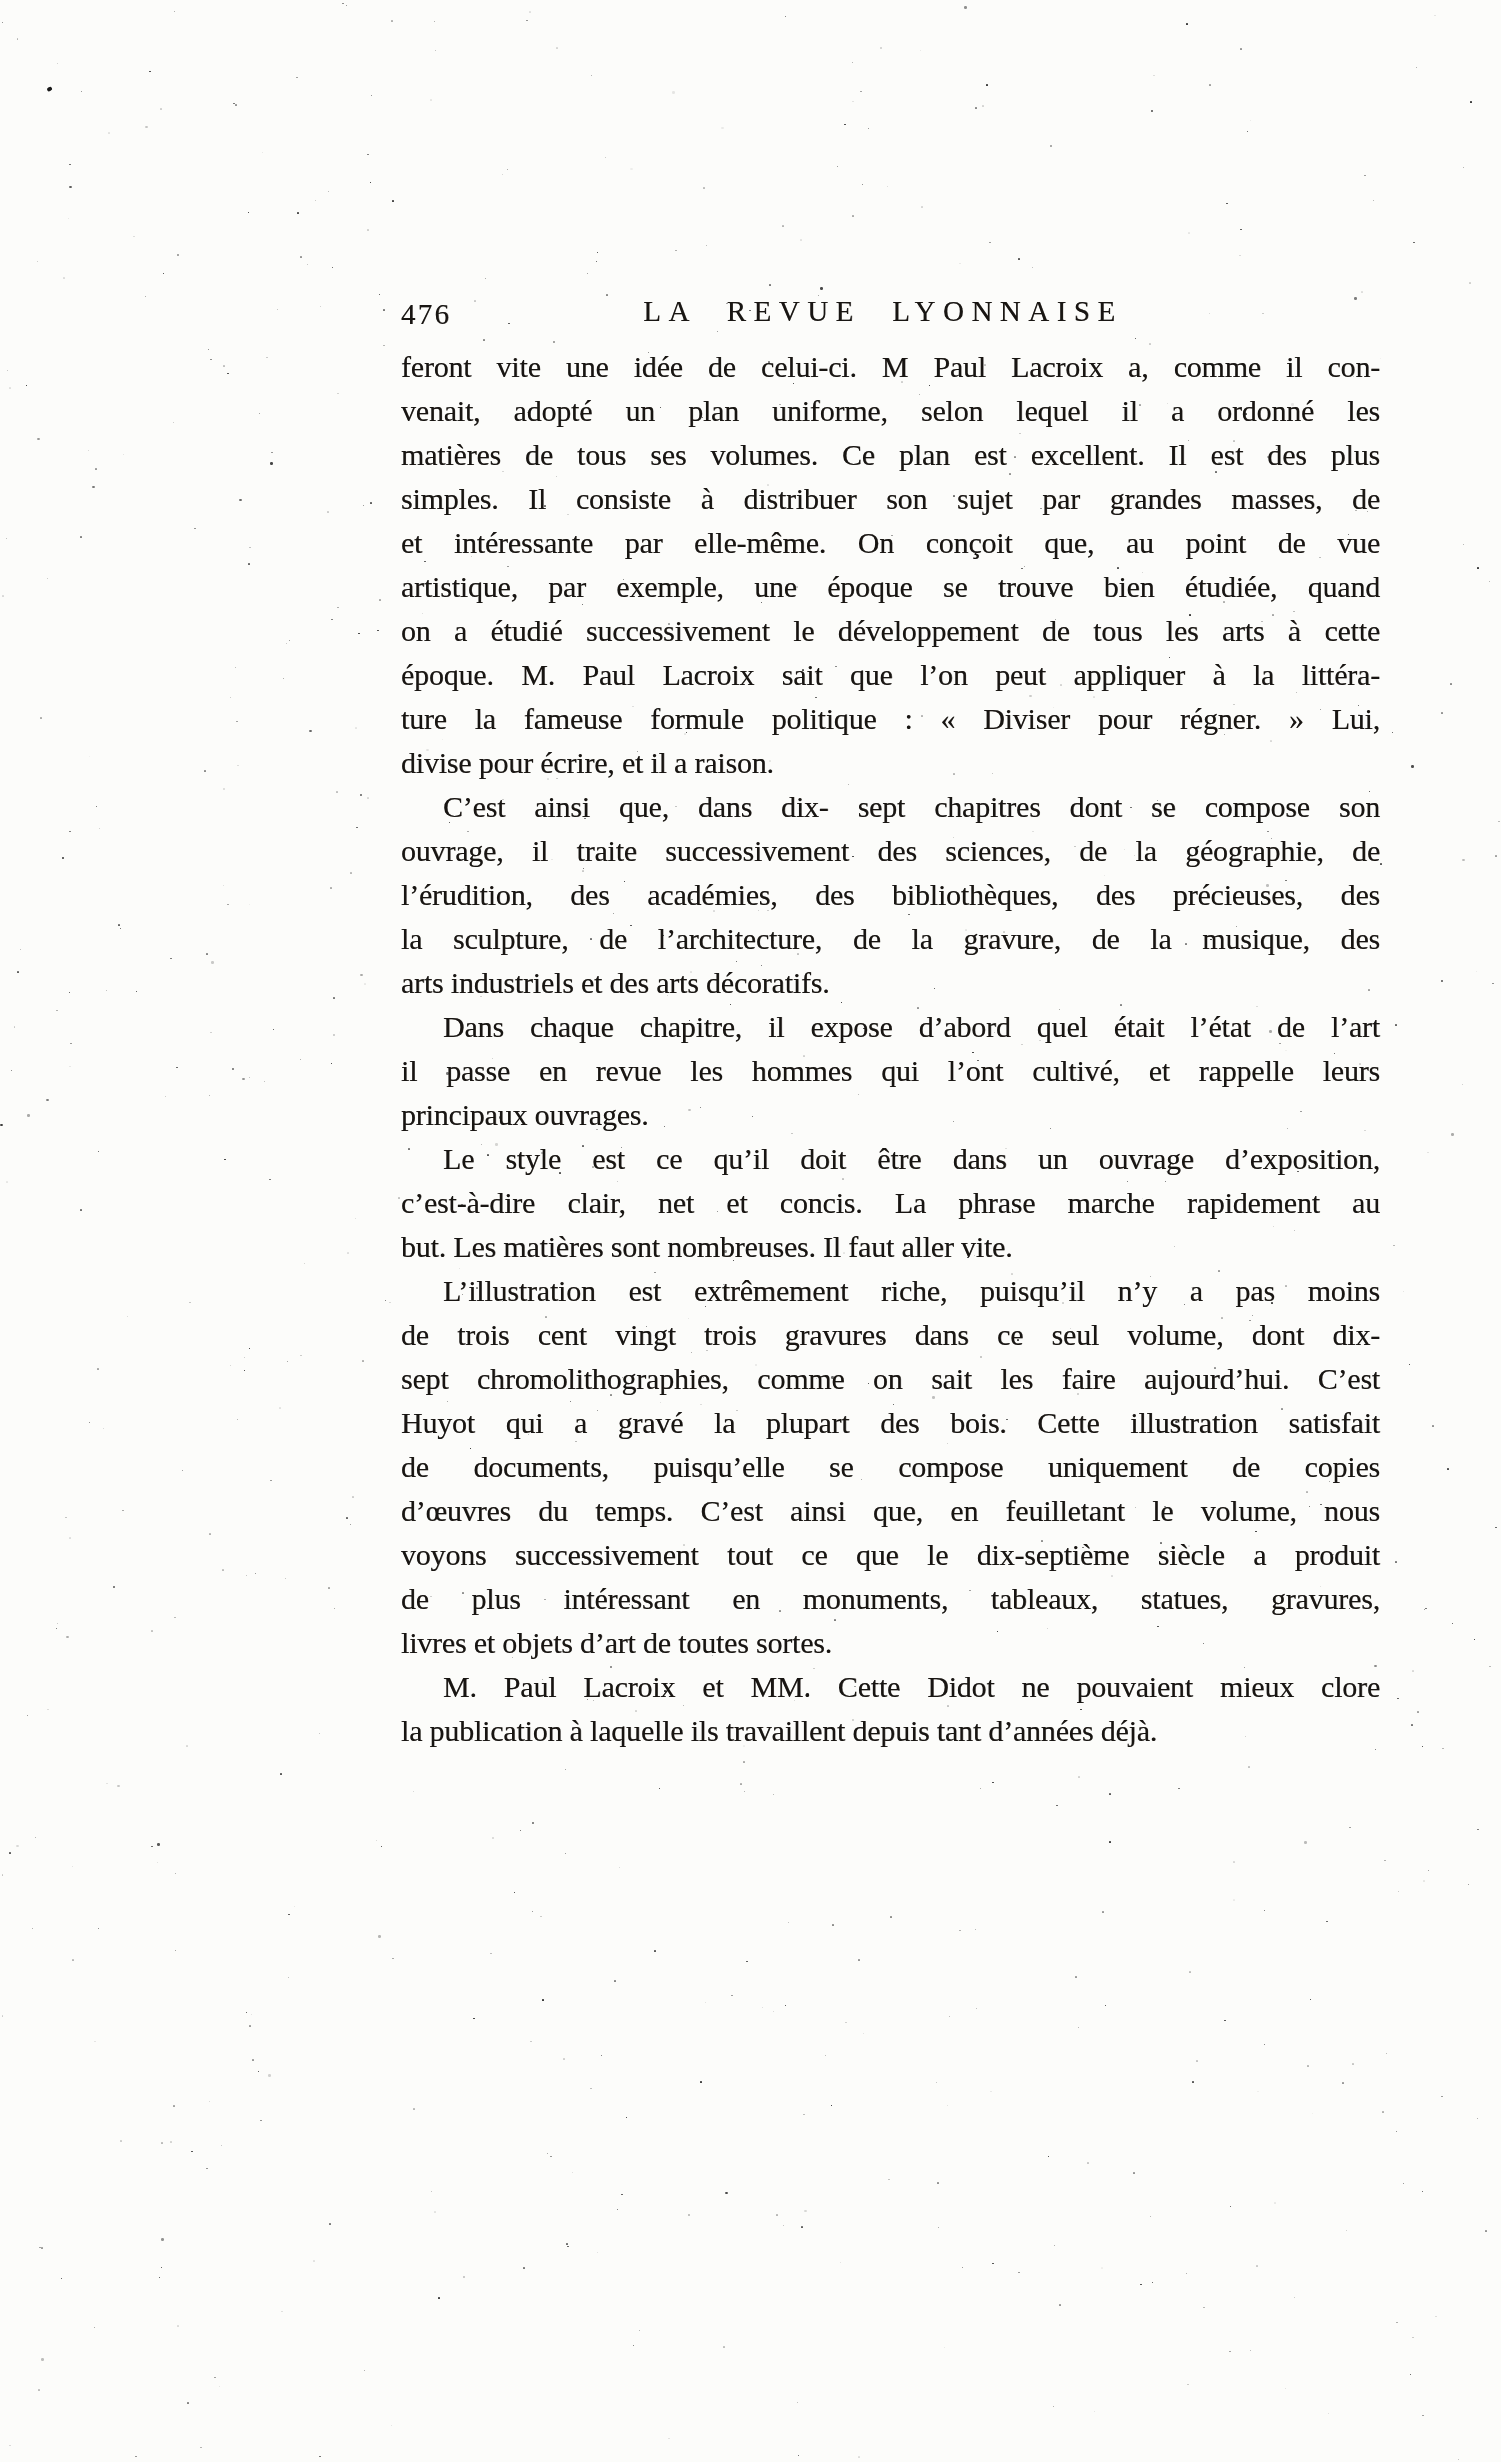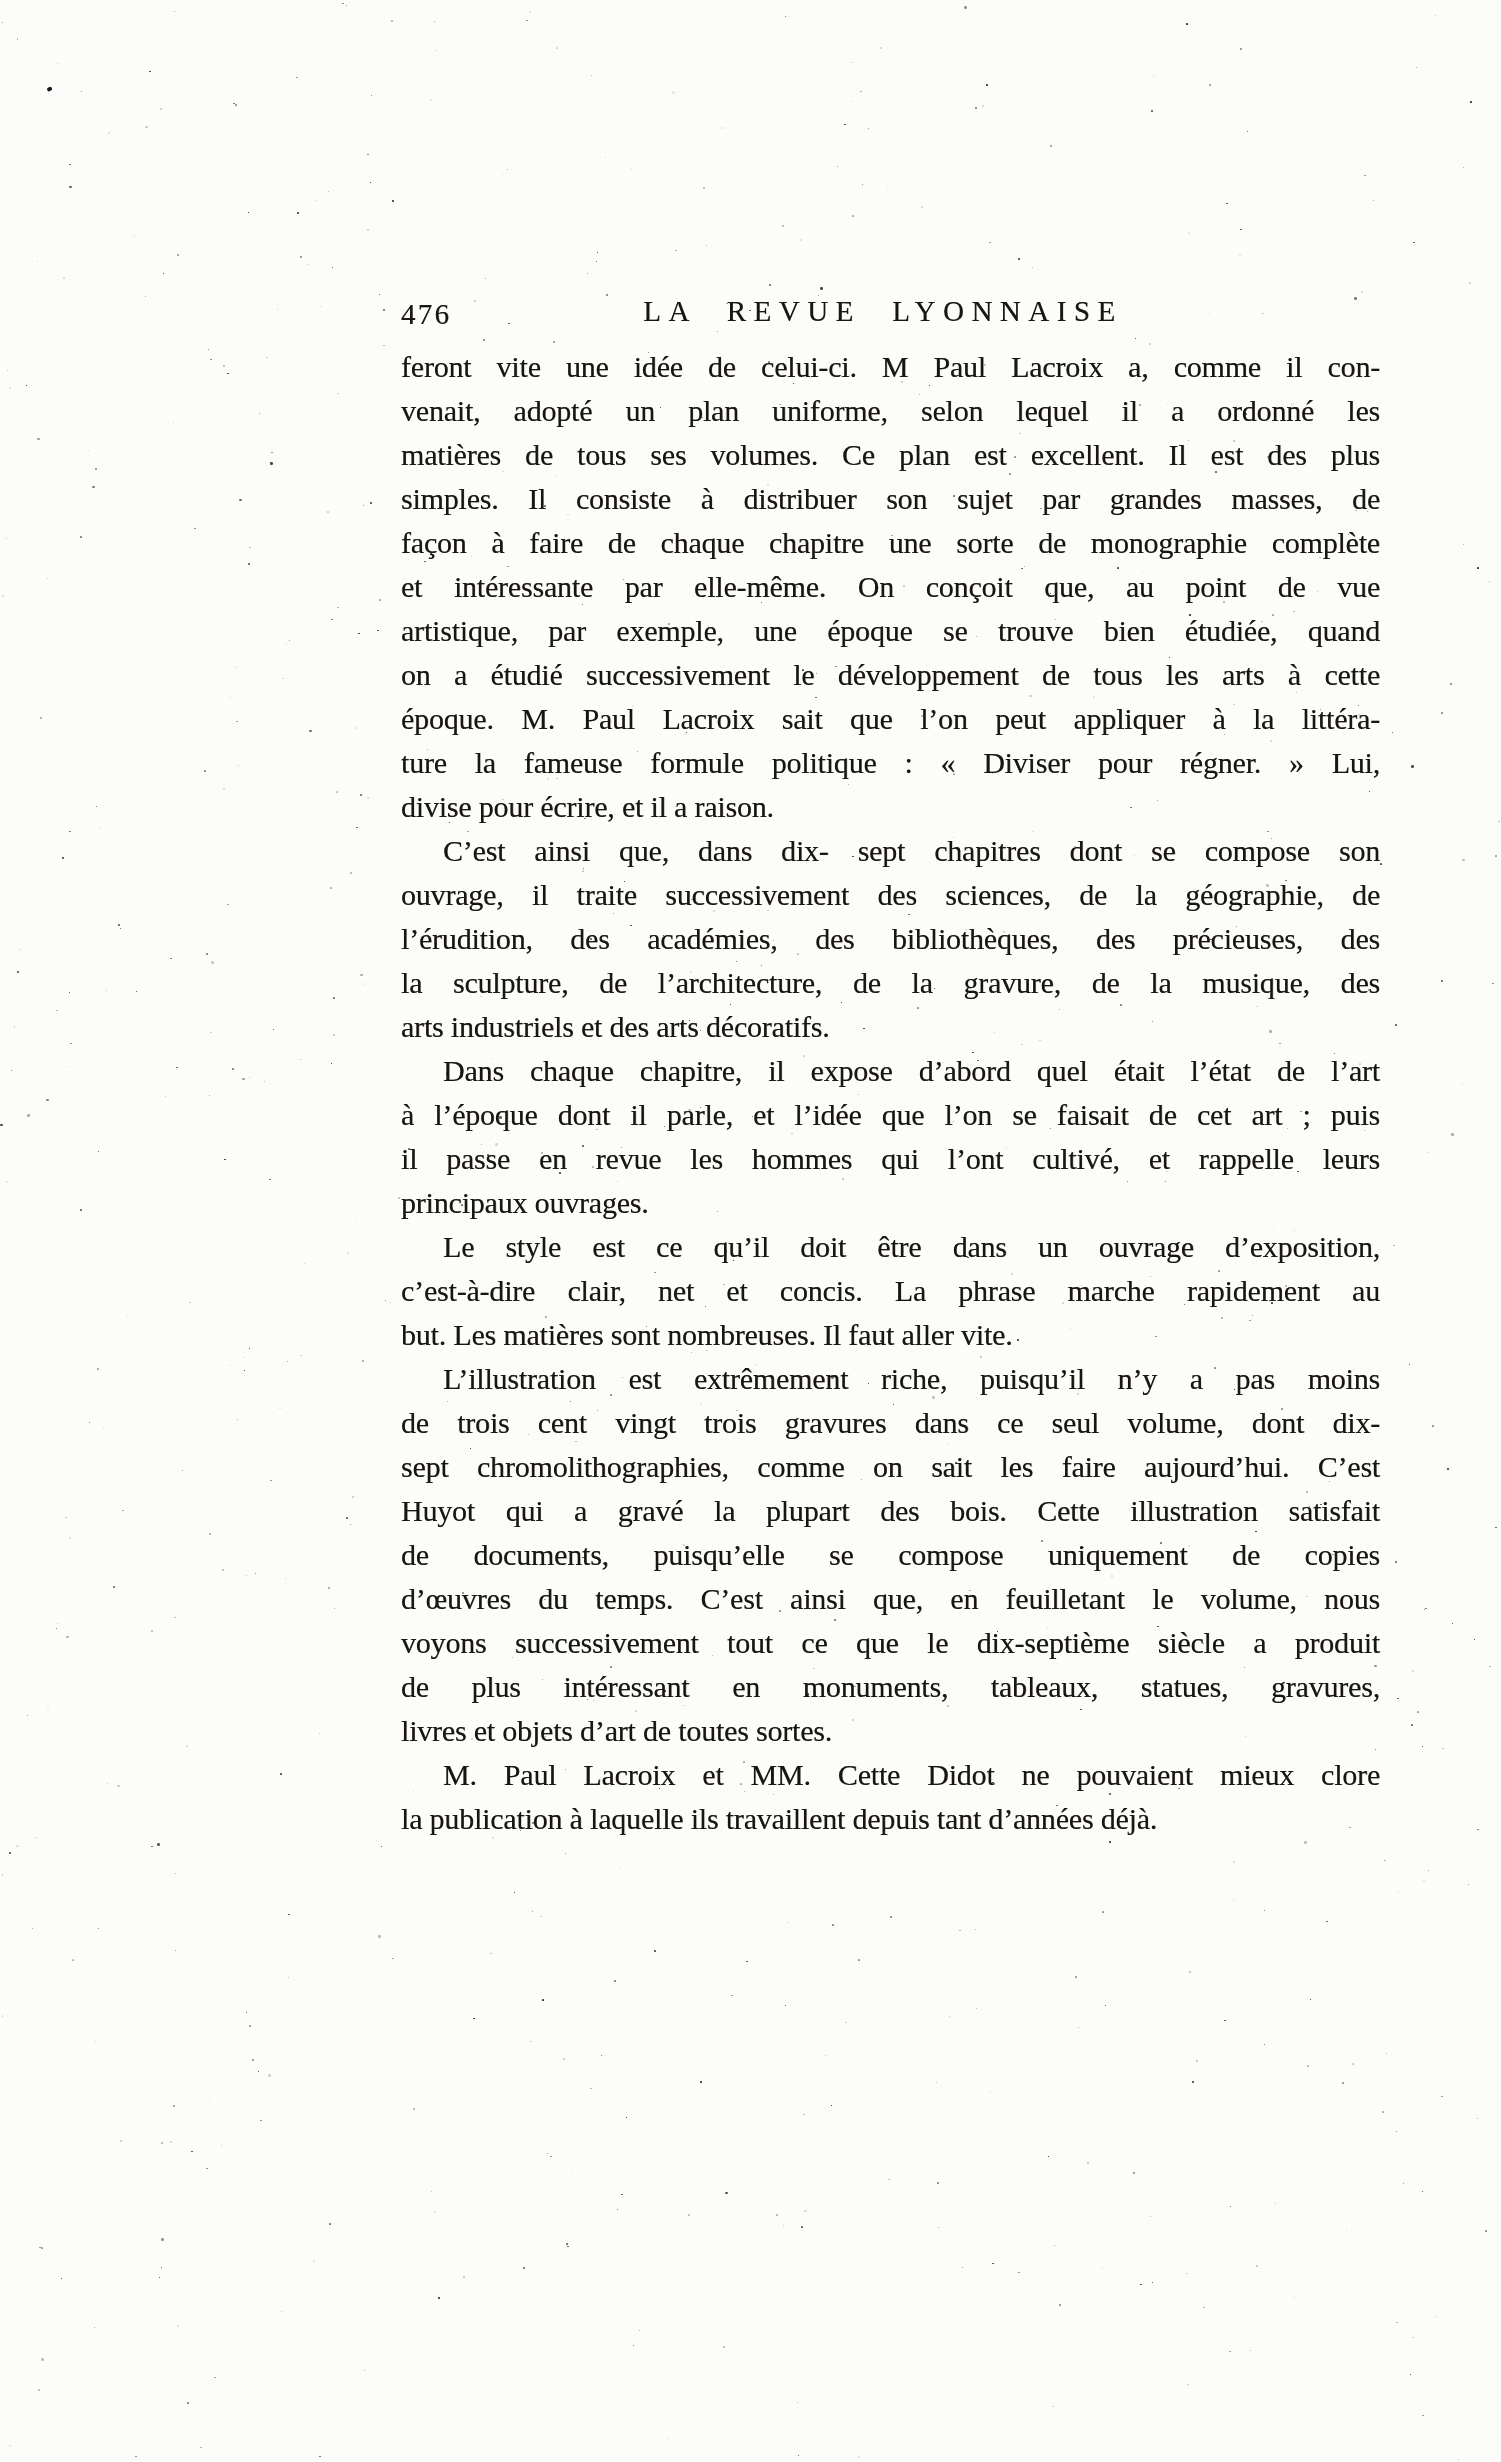--- a/index.html
+++ b/index.html
@@ -937,34 +937,32 @@
   <header class="page-header">
     <span class="page-number">476</span>
     <span class="header-title">LA REVUE LYONNAISE</span>
   </header>
 
   <main class="article-body" id="article">
       <div class="line">feront vite une idée de celui-ci. M Paul Lacroix a, comme il con-</div>
       <div class="line">venait, adopté un plan uniforme, selon lequel il a ordonné les</div>
       <div class="line">matières de tous ses volumes. Ce plan est excellent. Il est des plus</div>
       <div class="line">simples. Il consiste à distribuer son sujet par grandes masses, de</div>
-      <div class="line">façon à faire de chaque chapitre une sorte de monographie complète</div>
       <div class="line">et intéressante par elle-même. On conçoit que, au point de vue</div>
       <div class="line">artistique, par exemple, une époque se trouve bien étudiée, quand</div>
       <div class="line">on a étudié successivement le développement de tous les arts à cette</div>
       <div class="line">époque. M. Paul Lacroix sait que l’on peut appliquer à la littéra-</div>
       <div class="line">ture la fameuse formule politique : « Diviser pour régner. » Lui,</div>
       <div class="line para-end">divise pour écrire, et il a raison.</div>
       <div class="line indent">C’est ainsi que, dans dix- sept chapitres dont se compose son</div>
       <div class="line">ouvrage, il traite successivement des sciences, de la géographie, de</div>
       <div class="line">l’érudition, des académies, des bibliothèques, des précieuses, des</div>
       <div class="line">la sculpture, de l’architecture, de la gravure, de la musique, des</div>
       <div class="line para-end">arts industriels et des arts décoratifs.</div>
       <div class="line indent">Dans chaque chapitre, il expose d’abord quel était l’état de l’art</div>
-      <div class="line">à l’époque dont il parle, et l’idée que l’on se faisait de cet art ; puis</div>
       <div class="line">il passe en revue les hommes qui l’ont cultivé, et rappelle leurs</div>
       <div class="line para-end">principaux ouvrages.</div>
       <div class="line indent">Le style est ce qu’il doit être dans un ouvrage d’exposition,</div>
       <div class="line">c’est-à-dire clair, net et concis. La phrase marche rapidement au</div>
       <div class="line para-end">but. Les matières sont nombreuses. Il faut aller vite.</div>
       <div class="line indent">L’illustration est extrêmement riche, puisqu’il n’y a pas moins</div>
       <div class="line">de trois cent vingt trois gravures dans ce seul volume, dont dix-</div>
       <div class="line">sept chromolithographies, comme on sait les faire aujourd’hui. C’est</div>
       <div class="line">Huyot qui a gravé la plupart des bois. Cette illustration satisfait</div>
       <div class="line">de documents, puisqu’elle se compose uniquement de copies</div>

